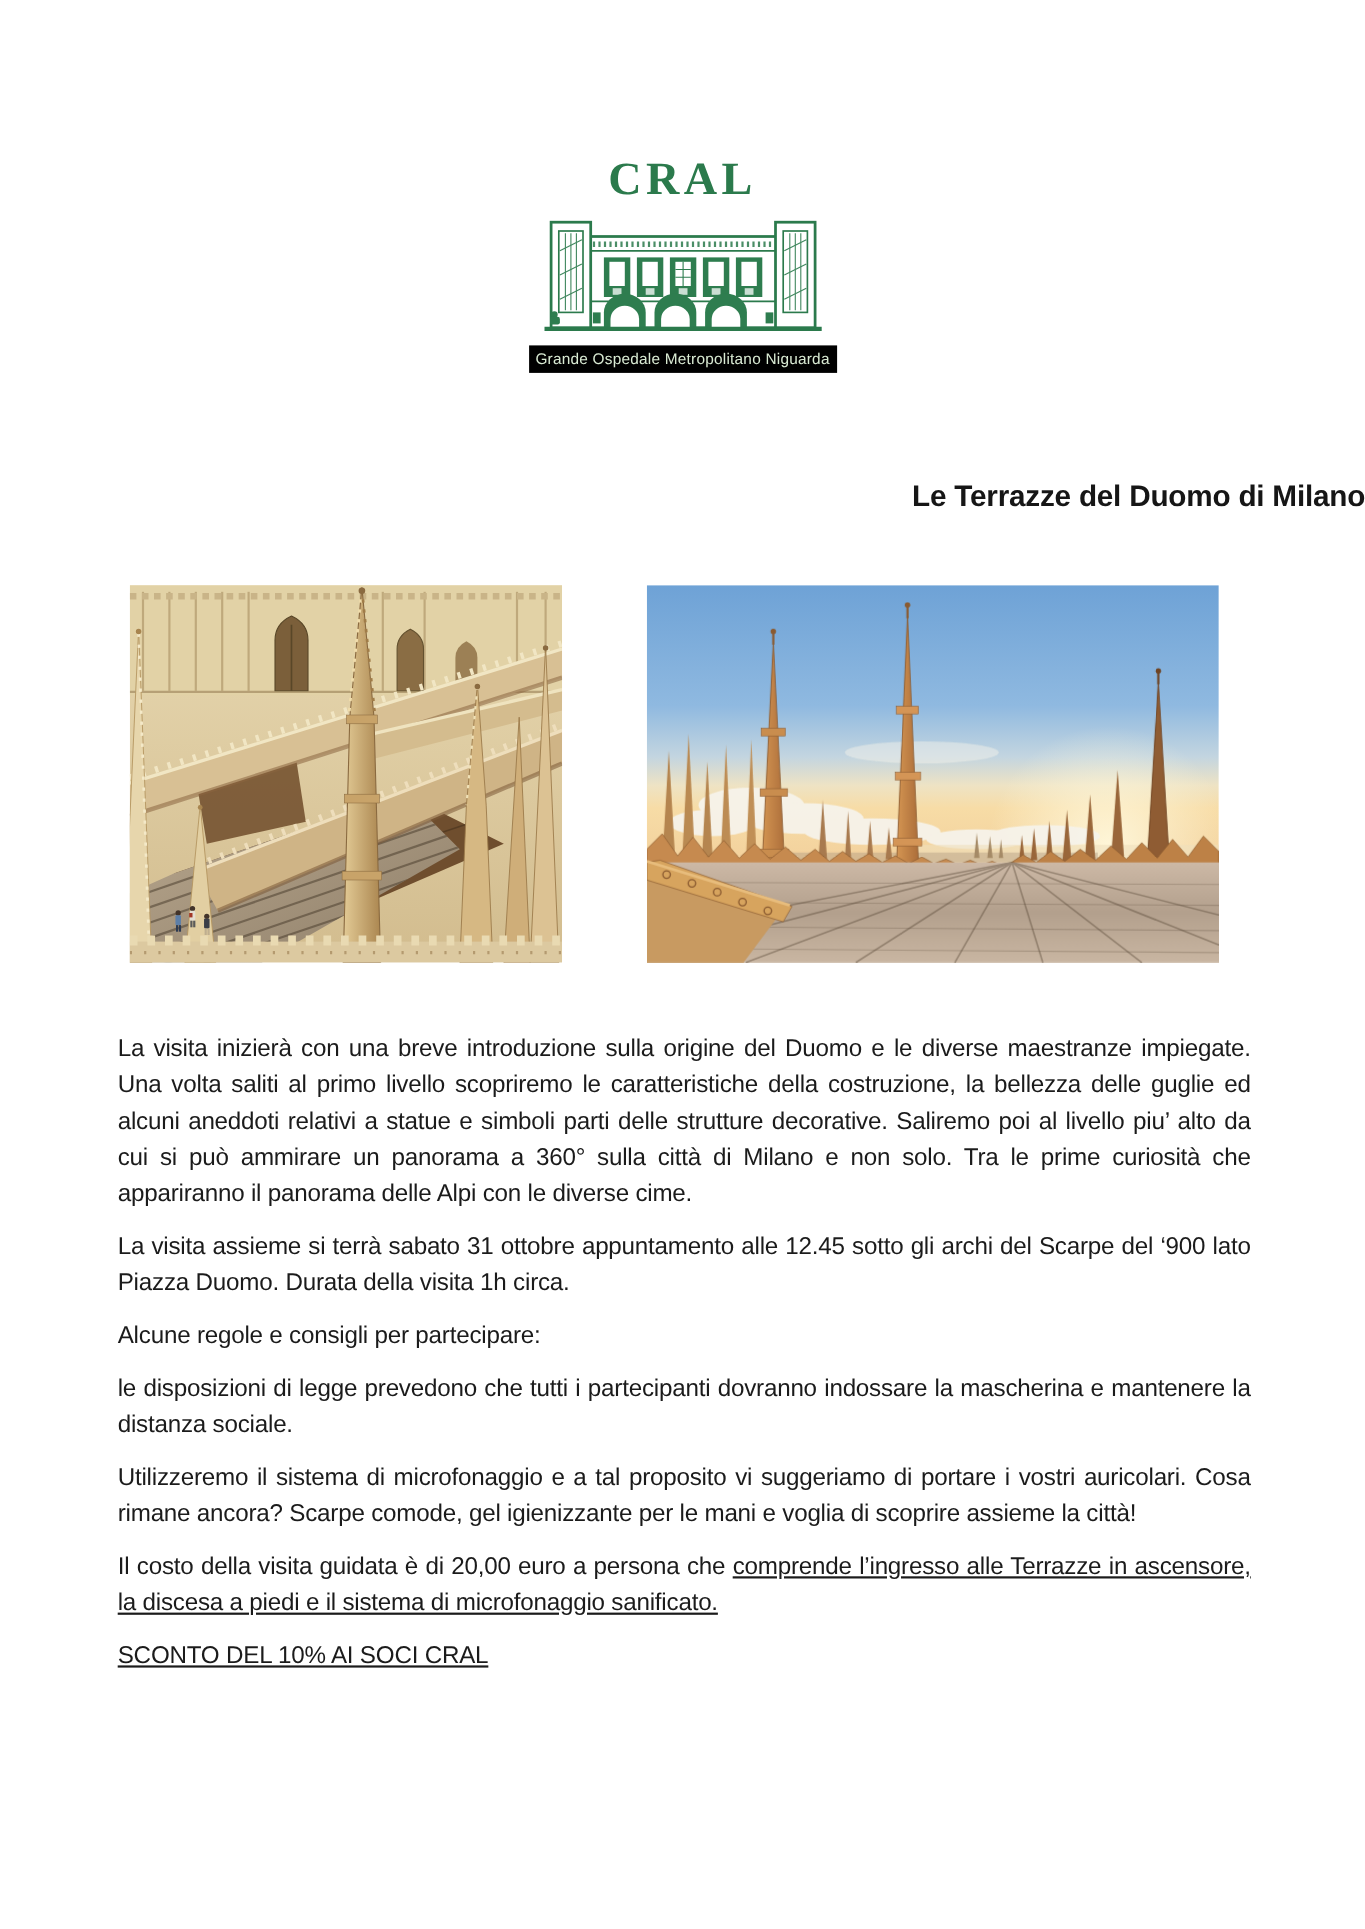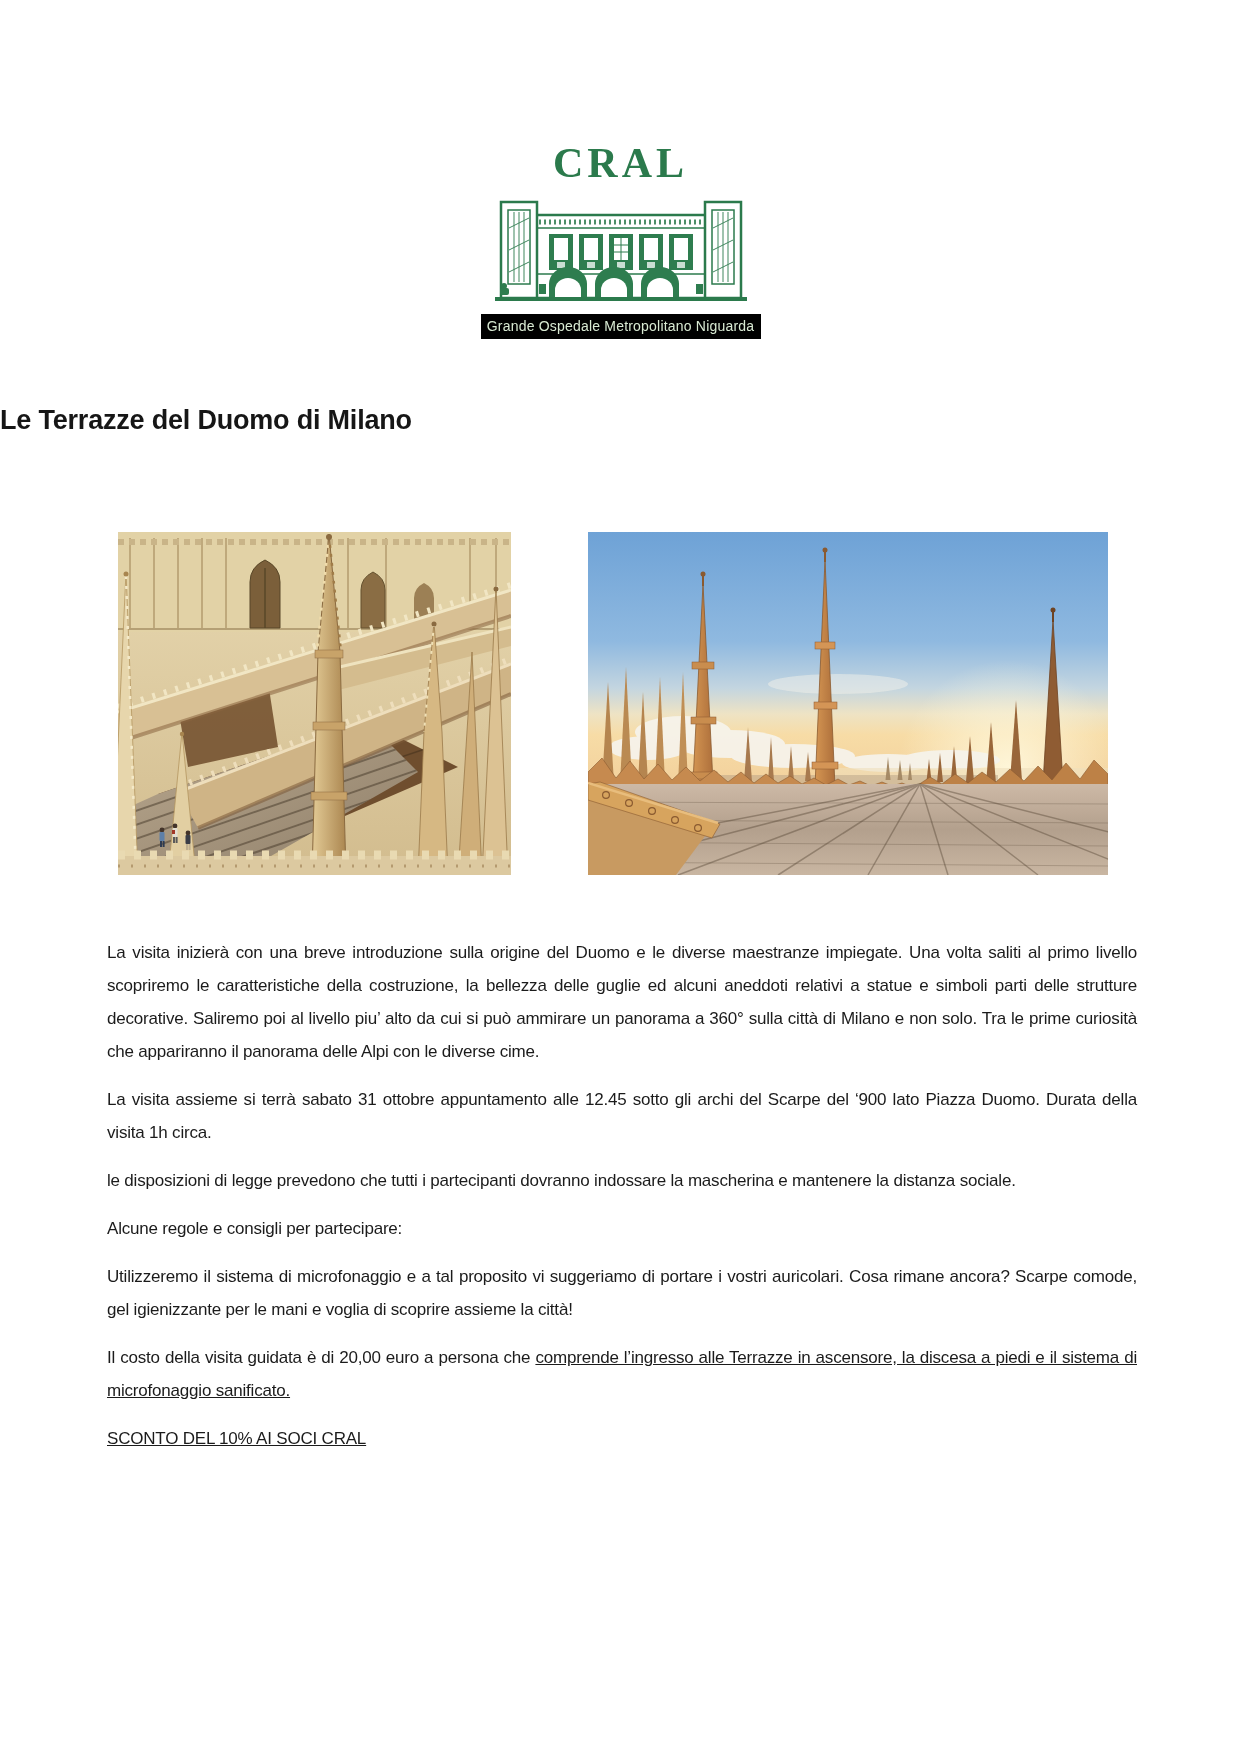--- a/index.html
+++ b/index.html
@@ -31,43 +31,43 @@
     width:280px;
     background:#000000;
     color:#d9ead3;
     font-size:14px;
     text-align:center;
     padding:4px 0 5px 0;
     letter-spacing:0.2px;
   }
   
   .title{
-    position:absolute;top:405px;left:0;right:0;
+    position:absolute;top:436px;left:0;right:0;
     margin:0;
-    text-align:left;
+    text-align:right;
     font-size:27px;
     font-weight:700;
     letter-spacing:-0.2px;
     color:#161616;
   }
   
   .photos{
     position:absolute;top:532px;left:118px;
     display:flex;gap:77px;
   }
   .photo{display:block;}
   .photo-left{width:393px;height:343px;}
   .photo-right{width:520px;height:343px;}
   
   .doc-body{
     position:absolute;top:936px;left:107px;width:1030px;
   }
   .doc-body p{
     margin:0 0 15px 0;
-    font-size:17px;
+    font-size:22px;
     line-height:33px;
     text-align:justify;
     letter-spacing:-0.2px;
   }
   .b{font-weight:400;}
   .u{text-decoration:underline;}
 </style>
 </head>
 <body>
 
@@ -393,20 +393,20 @@
           <circle cx="87" cy="288" r="3.4"></circle>
           <circle cx="110" cy="296" r="3.4"></circle>
       </g>
       <line x1="0" y1="251" x2="130" y2="291" stroke="#e8bd7d" stroke-width="2.5"></line>
     </svg>
   </div>
 
   <main class="doc-body">
       <p><span>La visita inizierà con una breve introduzione sulla origine del Duomo e le diverse maestranze impiegate. Una volta saliti al primo livello scopriremo le caratteristiche della costruzione, la bellezza delle guglie ed alcuni aneddoti relativi a statue e simboli parti delle strutture decorative. Saliremo poi al livello piu’ alto da cui si può ammirare un panorama a 360° sulla città di Milano e non solo. Tra le prime curiosità che appariranno il panorama delle Alpi con le diverse cime.</span></p>
       <p><span>La visita assieme si terrà </span><span class="b">sabato 31 ottobre</span><span> appuntamento alle </span><span class="b">12.45</span><span> sotto gli </span><span class="b">archi</span><span> del </span><span class="b">Scarpe</span><span> del </span><span class="b">‘900 lato Piazza Duomo</span><span>. Durata della visita 1h circa.</span></p>
+      <p><span>Alcune regole e consigli per partecipare:</span></p>
       <p><span>le disposizioni di legge prevedono che tutti i partecipanti dovranno indossare la </span><span class="b">mascherina</span><span> e mantenere la distanza sociale.</span></p>
-      <p><span>Alcune regole e consigli per partecipare:</span></p>
       <p><span>Utilizzeremo il sistema di microfonaggio e a tal proposito vi suggeriamo di portare i vostri auricolari. Cosa rimane ancora? Scarpe comode, gel igienizzante per le mani e voglia di scoprire assieme la città!</span></p>
       <p><span>Il </span><span class="b">costo</span><span> della visita guidata è di </span><span class="b">20,00 euro</span><span> a persona che </span><span class="u">comprende l’ingresso alle Terrazze in ascensore, la discesa a piedi e il sistema di microfonaggio sanificato.</span></p>
       <p><span class="b u">SCONTO DEL 10% AI SOCI CRAL</span></p>
     </main>
 
 </div>
 
 </body></html>

